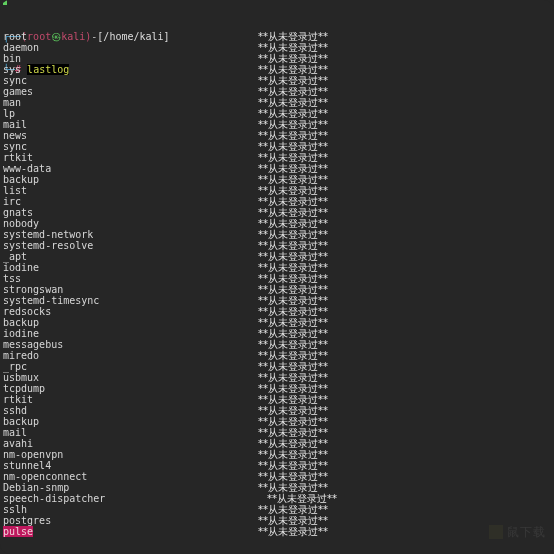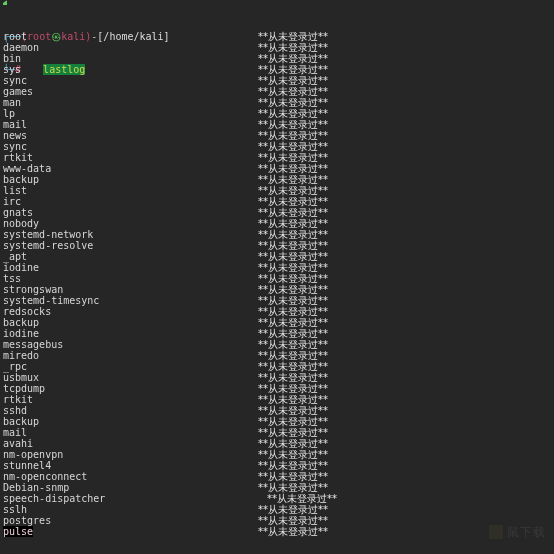--- a/index.html
+++ b/index.html
@@ -45,22 +45,21 @@
   .c-box { color: #4fa8d8; }
   .c-paren { color: #c04a6b; }
   .c-user { color: #c04a6b; }
   .c-at { color: #5fcf5f; }
   .c-host { color: #c04a6b; }
   .c-dash { color: #bdbdbd; }
   .c-path { color: #dcdcdc; }
   .c-hash { color: #c04a6b; }
   .c-cmd {
     color: #cfd84a;
-    background: #15803d;
-    margin-left: 16px;
+    background: #000000;
   }
 
   .lastlog-table {
     position: absolute;
     left: 0px;
     top: 31px;
     width: 554px;
   }
   .row {
     position: relative;
@@ -100,21 +99,21 @@
   .row.header .col-from,
   .row.header .col-last {
     color: #e2e2e2;
   }
   .cjk {
     font-family: "DejaVu Sans", "Liberation Sans", sans-serif;
     font-size: 10px;
     letter-spacing: 0px;
   }
   .sel {
-    background: #000000;
+    background: #be185d;
     color: #f0d0d8;
   }
   .watermark {
     position: absolute;
     right: 8px;
     bottom: 12px;
     width: 96px;
     height: 20px;
     opacity: 0.10;
     display: flex;

